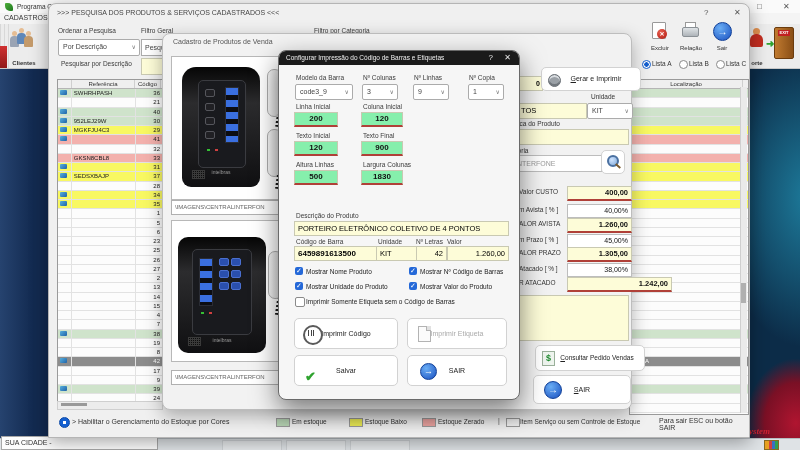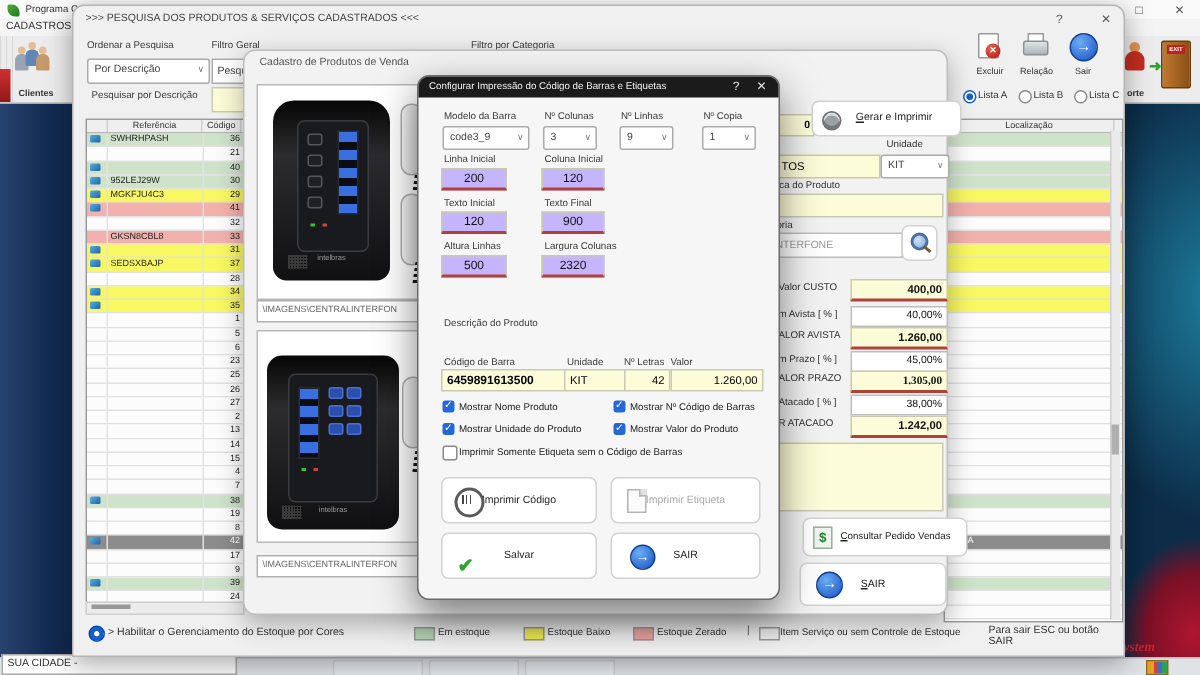--- a/index.html
+++ b/index.html
@@ -105,22 +105,22 @@
   #lupa b{position:absolute;left:13px;top:14px;width:6px;height:2px;background:#7a5a30;transform:rotate(40deg);}
   .gerar-icon{position:absolute;left:6px;top:6px;width:11px;height:11px;border-radius:50%;background:#9aa0a6;border:1px solid #6a7076;
     box-shadow:inset 0 2px 0 #d8dce0, inset 0 -2px 0 #70767c;}
   .dollar-icon{position:absolute;left:6px;top:5px;width:11px;height:13px;background:#eef4ee;border:1px solid #9ab09a;color:#1f8a2f;font-weight:bold;font-size:9px;line-height:13px;text-align:center;}
   
   #dlg{left:278px;top:50px;width:240px;height:348px;background:#f6f6f6;border:1px solid #6a6a6a;
     border-radius:8px;box-shadow:0 10px 26px rgba(0,0,0,.5);}
   #dlg-titlebar{left:0;top:0;width:240px;height:14px;background:#1b1b1b;border-radius:7px 7px 0 0;}
   #dlg-title{position:absolute;left:7px;top:3px;font-size:6.5px;color:#f0f0f0;}
   .dlg-wbtn{position:absolute;top:2px;color:#e8e8e8;font-size:8px;}
-  .numbox{background:#c4b5fd;border:1px solid #c9c9b2;border-bottom:2px solid #b04038;
-    font-size:8px;font-weight:normal;color:#111;text-align:center;line-height:12px;}
+  .numbox{background:#86efac;border:1px solid #c9c9b2;border-bottom:2px solid #b04038;
+    font-size:8px;font-weight:bold;color:#111;text-align:center;line-height:12px;}
   .cb{width:8px;height:8px;border-radius:2px;background:#2468d8;color:#fff;font-size:7px;line-height:8px;text-align:center;}
   .cb.off{background:#fff;border:1px solid #8a8a8a;}
   .cb-lbl{font-size:6.5px;color:#222;}
   .dlg-btn{height:29px;line-height:29px;}
   .bc-circle{position:absolute;left:8px;top:6px;width:16px;height:16px;border:2px solid #5a5a5a;border-radius:50%;}
   .bc-circle i{position:absolute;left:3px;top:3px;width:6px;height:6px;
     background:repeating-linear-gradient(90deg,#444 0 1px,transparent 1px 2.5px);}
   .etq-icon{position:absolute;left:10px;top:7px;width:11px;height:14px;background:#fafafa;border:1px solid #9a9a9a;opacity:.75;}
   .etq-icon i{position:absolute;right:-1px;top:-1px;width:4px;height:4px;background:#d8d8d8;border-left:1px solid #9a9a9a;border-bottom:1px solid #9a9a9a;}
   .check-icon{position:absolute;left:10px;top:6px;color:#2fa32f;font-size:13px;font-weight:bold;}
@@ -640,37 +640,38 @@
     </div>
   <div class="abs pan-lbl" style="left: 356px; top: 154px;">Valor CUSTO</div>
       <div class="abs pan-val pan-yellow" style="left: 404px; top: 152px; width: 60px; height: 12px;">400,00</div>
       <div class="abs pan-lbl" style="left: 356px; top: 172px;">m Avista [ % ]</div>
       <div class="abs pan-val pan-white" style="left: 404px; top: 170px; width: 60px; height: 12px;">40,00%</div>
       <div class="abs pan-lbl" style="left: 356px; top: 186px;">ALOR AVISTA</div>
       <div class="abs pan-val pan-yellow" style="left: 404px; top: 184px; width: 60px; height: 12px;">1.260,00</div>
       <div class="abs pan-lbl" style="left: 356px; top: 202px;">m Prazo [ % ]</div>
       <div class="abs pan-val pan-white" style="left: 404px; top: 200px; width: 60px; height: 12px;">45,00%</div>
       <div class="abs pan-lbl" style="left: 356px; top: 215px;">ALOR PRAZO</div>
-      <div class="abs pan-val pan-yellow" style="left: 404px; top: 213px; width: 60px; height: 12px; font-family: Liberation Serif, serif;">1.305,00</div>
+      <div class="abs pan-val pan-yellow" style="left: 404px; top: 213px; width: 60px; height: 12px;">1.305,00</div>
       <div class="abs pan-lbl" style="left: 356px; top: 231px;">Atacado [ % ]</div>
       <div class="abs pan-val pan-white" style="left: 404px; top: 229px; width: 60px; height: 12px;">38,00%</div>
       <div class="abs pan-lbl" style="left: 356px; top: 245px;">R ATACADO</div>
-      <div class="abs pan-val pan-yellow" style="left: 404px; top: 243px; width: 60px; height: 12px;">1.242,00</div>
+      <div class="abs pan-val pan-yellow" style="left: 404px; top: 243px; width: 60px; height: 12px; padding-left: 40px;">1.242,00</div>
     </div>
 
   <div class="abs" id="dlg">
     <div class="abs" id="dlg-titlebar">
       <span id="dlg-title">Configurar Impressão do Código de Barras e Etiquetas</span>
       <span class="dlg-wbtn" style="right:26px">?</span>
       <span class="dlg-wbtn" style="right:8px">✕</span>
     </div>
     <div id="dlg-combos"></div>
     <div id="dlg-numfields"></div>
 
     <div class="abs small-lbl" style="left:17px;top:161px">Descrição do Produto</div>
+    <div class="abs ybox" style="left:15px;top:170px;width:210px;height:13px;font-size:7.5px;line-height:13px;padding-left:3px">PORTEIRO ELETRÔNICO COLETIVO DE 4 PONTOS</div>
 
     <div class="abs small-lbl" style="left:17px;top:187px">Código de Barra</div>
     <div class="abs small-lbl" style="left:99px;top:187px">Unidade</div>
     <div class="abs small-lbl" style="left:137px;top:187px">Nº Letras</div>
     <div class="abs small-lbl" style="left:168px;top:187px">Valor</div>
     <div class="abs ybox" style="left:15px;top:195px;width:78px;height:13px;font-size:8px;font-weight:bold;line-height:13px;padding-left:3px">6459891613500</div>
     <div class="abs ybox" style="left:97px;top:195px;width:36px;height:13px;font-size:7.5px;line-height:13px;padding-left:3px">KIT</div>
     <div class="abs ybox" style="left:137px;top:195px;width:26px;height:13px;font-size:7.5px;line-height:13px;text-align:right;padding-right:3px">42</div>
     <div class="abs ybox" style="left:168px;top:195px;width:57px;height:13px;font-size:7.5px;line-height:13px;text-align:right;padding-right:3px">1.260,00</div>
 
@@ -708,21 +709,21 @@
       <div class="abs numbox" style="left: 15px; top: 61px; width: 42px; height: 12px;">200</div>
       <div class="abs small-lbl" style="left: 84px; top: 52px;">Coluna Inicial</div>
       <div class="abs numbox" style="left: 82px; top: 61px; width: 40px; height: 12px;">120</div>
       <div class="abs small-lbl" style="left: 17px; top: 81px;">Texto Inicial</div>
       <div class="abs numbox" style="left: 15px; top: 90px; width: 42px; height: 12px;">120</div>
       <div class="abs small-lbl" style="left: 84px; top: 81px;">Texto Final</div>
       <div class="abs numbox" style="left: 82px; top: 90px; width: 40px; height: 12px;">900</div>
       <div class="abs small-lbl" style="left: 17px; top: 110px;">Altura Linhas</div>
       <div class="abs numbox" style="left: 15px; top: 119px; width: 42px; height: 12px;">500</div>
       <div class="abs small-lbl" style="left: 84px; top: 110px;">Largura Colunas</div>
-      <div class="abs numbox" style="left: 82px; top: 119px; width: 40px; height: 12px;">2320</div>
+      <div class="abs numbox" style="left: 82px; top: 119px; width: 40px; height: 12px;">1830</div>
       <div class="abs cb" style="left: 16px; top: 216px;">✓</div>
       <div class="abs cb-lbl" style="left: 27px; top: 217px;">Mostrar Nome Produto</div>
       <div class="abs cb" style="left: 130px; top: 216px;">✓</div>
       <div class="abs cb-lbl" style="left: 141px; top: 217px;">Mostrar Nº Código de Barras</div>
       <div class="abs cb" style="left: 16px; top: 231px;">✓</div>
       <div class="abs cb-lbl" style="left: 27px; top: 232px;">Mostrar Unidade do Produto</div>
       <div class="abs cb" style="left: 130px; top: 231px;">✓</div>
       <div class="abs cb-lbl" style="left: 141px; top: 232px;">Mostrar Valor do Produto</div>
       <div class="abs cb off" style="left: 16px; top: 246px;"></div>
       <div class="abs cb-lbl" style="left: 27px; top: 247px;">Imprimir Somente Etiqueta sem o Código de Barras</div>

